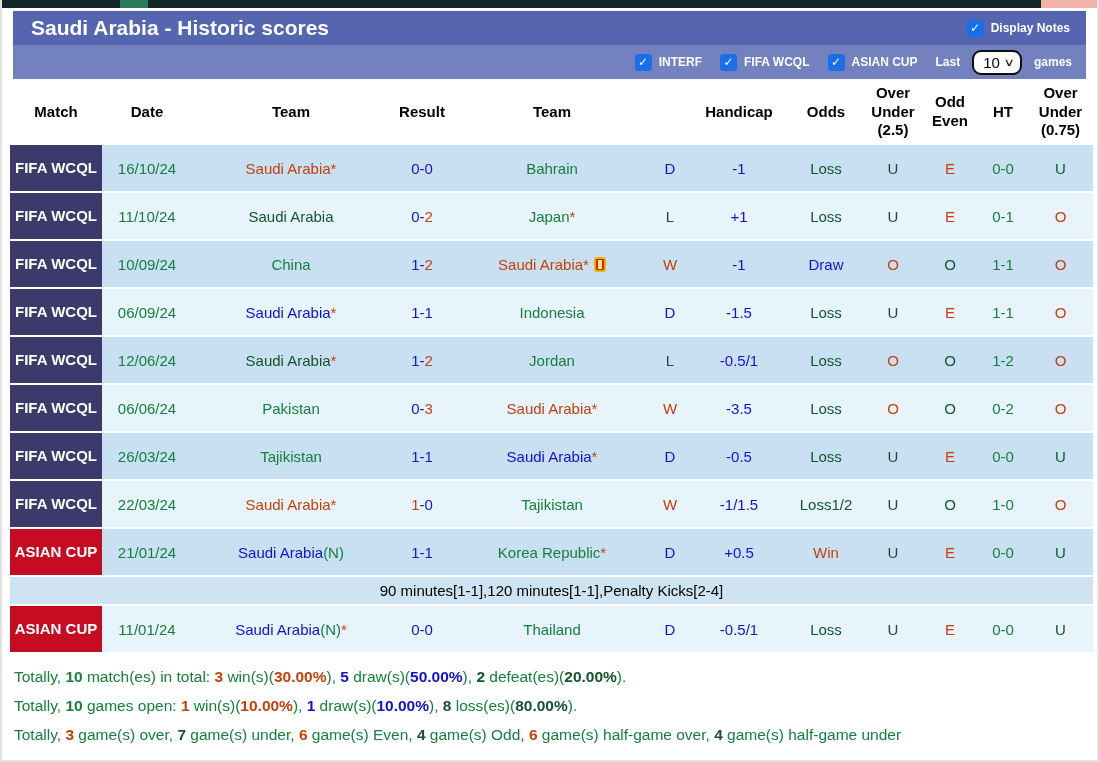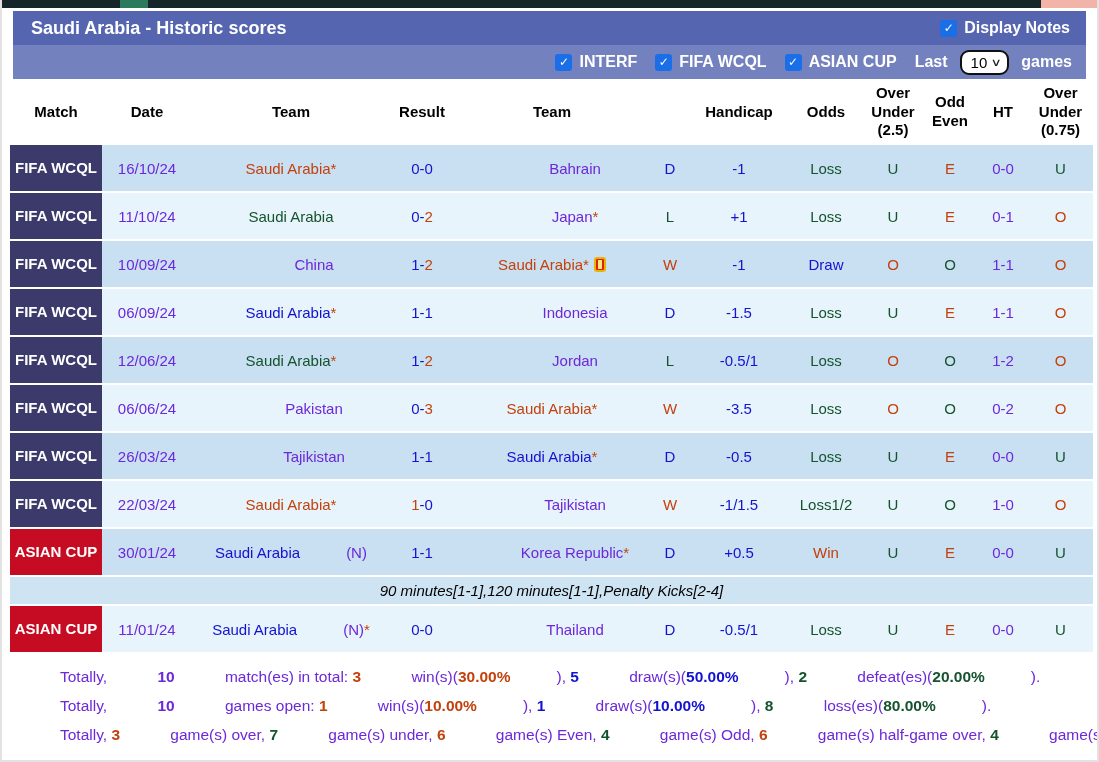--- a/index.html
+++ b/index.html
@@ -13,29 +13,29 @@
   
   .top-strip { height: 8px; background: #15262a; position: relative; }
   .top-strip .seg-green { position:absolute; left:118px; top:0; width:28px; height:8px; background:#2c7a5e; }
   .top-strip .seg-pink  { position:absolute; right:0; top:0; width:56px; height:8px; background:#f2b3a8; }
 
   .bar1 {
     margin: 3px 11px 0 11px; height: 34px; background: #5565b0;
     display: flex; align-items: center; justify-content: space-between;
     padding: 0 16px 0 18px; color: #fff;
   }
-  .bar1 .title { font-size: 18px; font-weight: bold; }
+  .bar1 .title { font-size: 21px; font-weight: bold; }
   .bar2 {
     margin: 0 11px; height: 34px; background: #7381bf;
     display: flex; align-items: center; justify-content: flex-end;
     padding-right: 14px; color: #fff; gap: 8px;
   }
   .filter-group { display: flex; align-items: center; gap: 8px; }
   .filter-item { display: flex; align-items: center; gap: 7px; margin-right: 10px; }
-  .filter-label, .bar-label { font-size: 16px; font-weight: bold; color:#fff; }
+  .filter-label, .bar-label { font-size: 12px; font-weight: bold; color:#fff; }
   .checkbox {
     width: 17px; height: 17px; background: #1a6fe8; border-radius: 3px;
     color: #fff; font-size: 12px; font-weight: bold;
     display: inline-flex; align-items: center; justify-content: center;
     cursor: pointer; flex: 0 0 auto;
   }
   .select-box {
     display: inline-flex; align-items: center; gap: 5px;
     background: #fff; border: 2px solid #101010; border-radius: 9px;
     height: 25px; padding: 0 7px 0 9px; color: #000;
@@ -55,23 +55,23 @@
   }
   tbody td {
     text-align: center; vertical-align: middle; height: 46px; padding: 0 2px;
     overflow: hidden; white-space: nowrap;
   }
   tr.dark  td { background: #c9e0f2; }
   tr.light td { background: #e8f4fb; }
   td.badge { color: #fff; font-weight: bold; line-height: 1.3; white-space: normal; font-size: 15px; }
   tr.dark td.badge.fifa, tr.light td.badge.fifa   { background: #3c3a6b; }
   tr.dark td.badge.asian, tr.light td.badge.asian { background: #c60c22; }
-  td.note-cell { background: #cfe4f3 !important; height: 27px; font-size: 15px; font-style: italic; }
-
-  .c-black { color: #6d28d9; margin-left: 46px; }
+  td.note-cell { background: #cfe4f3 !important; height: 27px; font-size: 15px; }
+
+  .c-black { color: #15803d; }
   .c-blue  { color: #1212d0; }
   .c-red   { color: #c2410c; }
   .c-green { color: #14532d; }
   .bold    { font-weight: bold; }
 
   .card-icon {
     display: inline-block; vertical-align: -2px; margin-left: 5px;
     width: 12px; height: 15px; background:
       linear-gradient(#fde87a,#fde87a) 50% 50% / 4px 9px no-repeat, #dd2211;
     border: 2px solid #e8b400; border-radius: 3px;
@@ -259,21 +259,21 @@
           <td class="c-red">W</td>
           <td class="c-blue">-1/1.5</td>
           <td class="c-green">Loss1/2</td>
           <td class="c-green">U</td>
           <td class="c-green">O</td>
           <td class="c-black">1-0</td>
           <td class="c-red">O</td>
         </tr>
         <tr class="dark">
           <td class="badge asian">ASIAN CUP</td>
-          <td class="c-black">30/01/24</td>
+          <td class="c-black">21/01/24</td>
           <td><span class="c-blue">Saudi Arabia</span><span class="c-black">(N)</span></td>
           <td><span class="c-blue">1-1</span></td>
           <td><span class="c-black">Korea Republic</span><span class="c-red">*</span></td>
           <td class="c-blue">D</td>
           <td class="c-blue">+0.5</td>
           <td class="c-red">Win</td>
           <td class="c-green">U</td>
           <td class="c-red">E</td>
           <td class="c-black">0-0</td>
           <td class="c-green">U</td>

